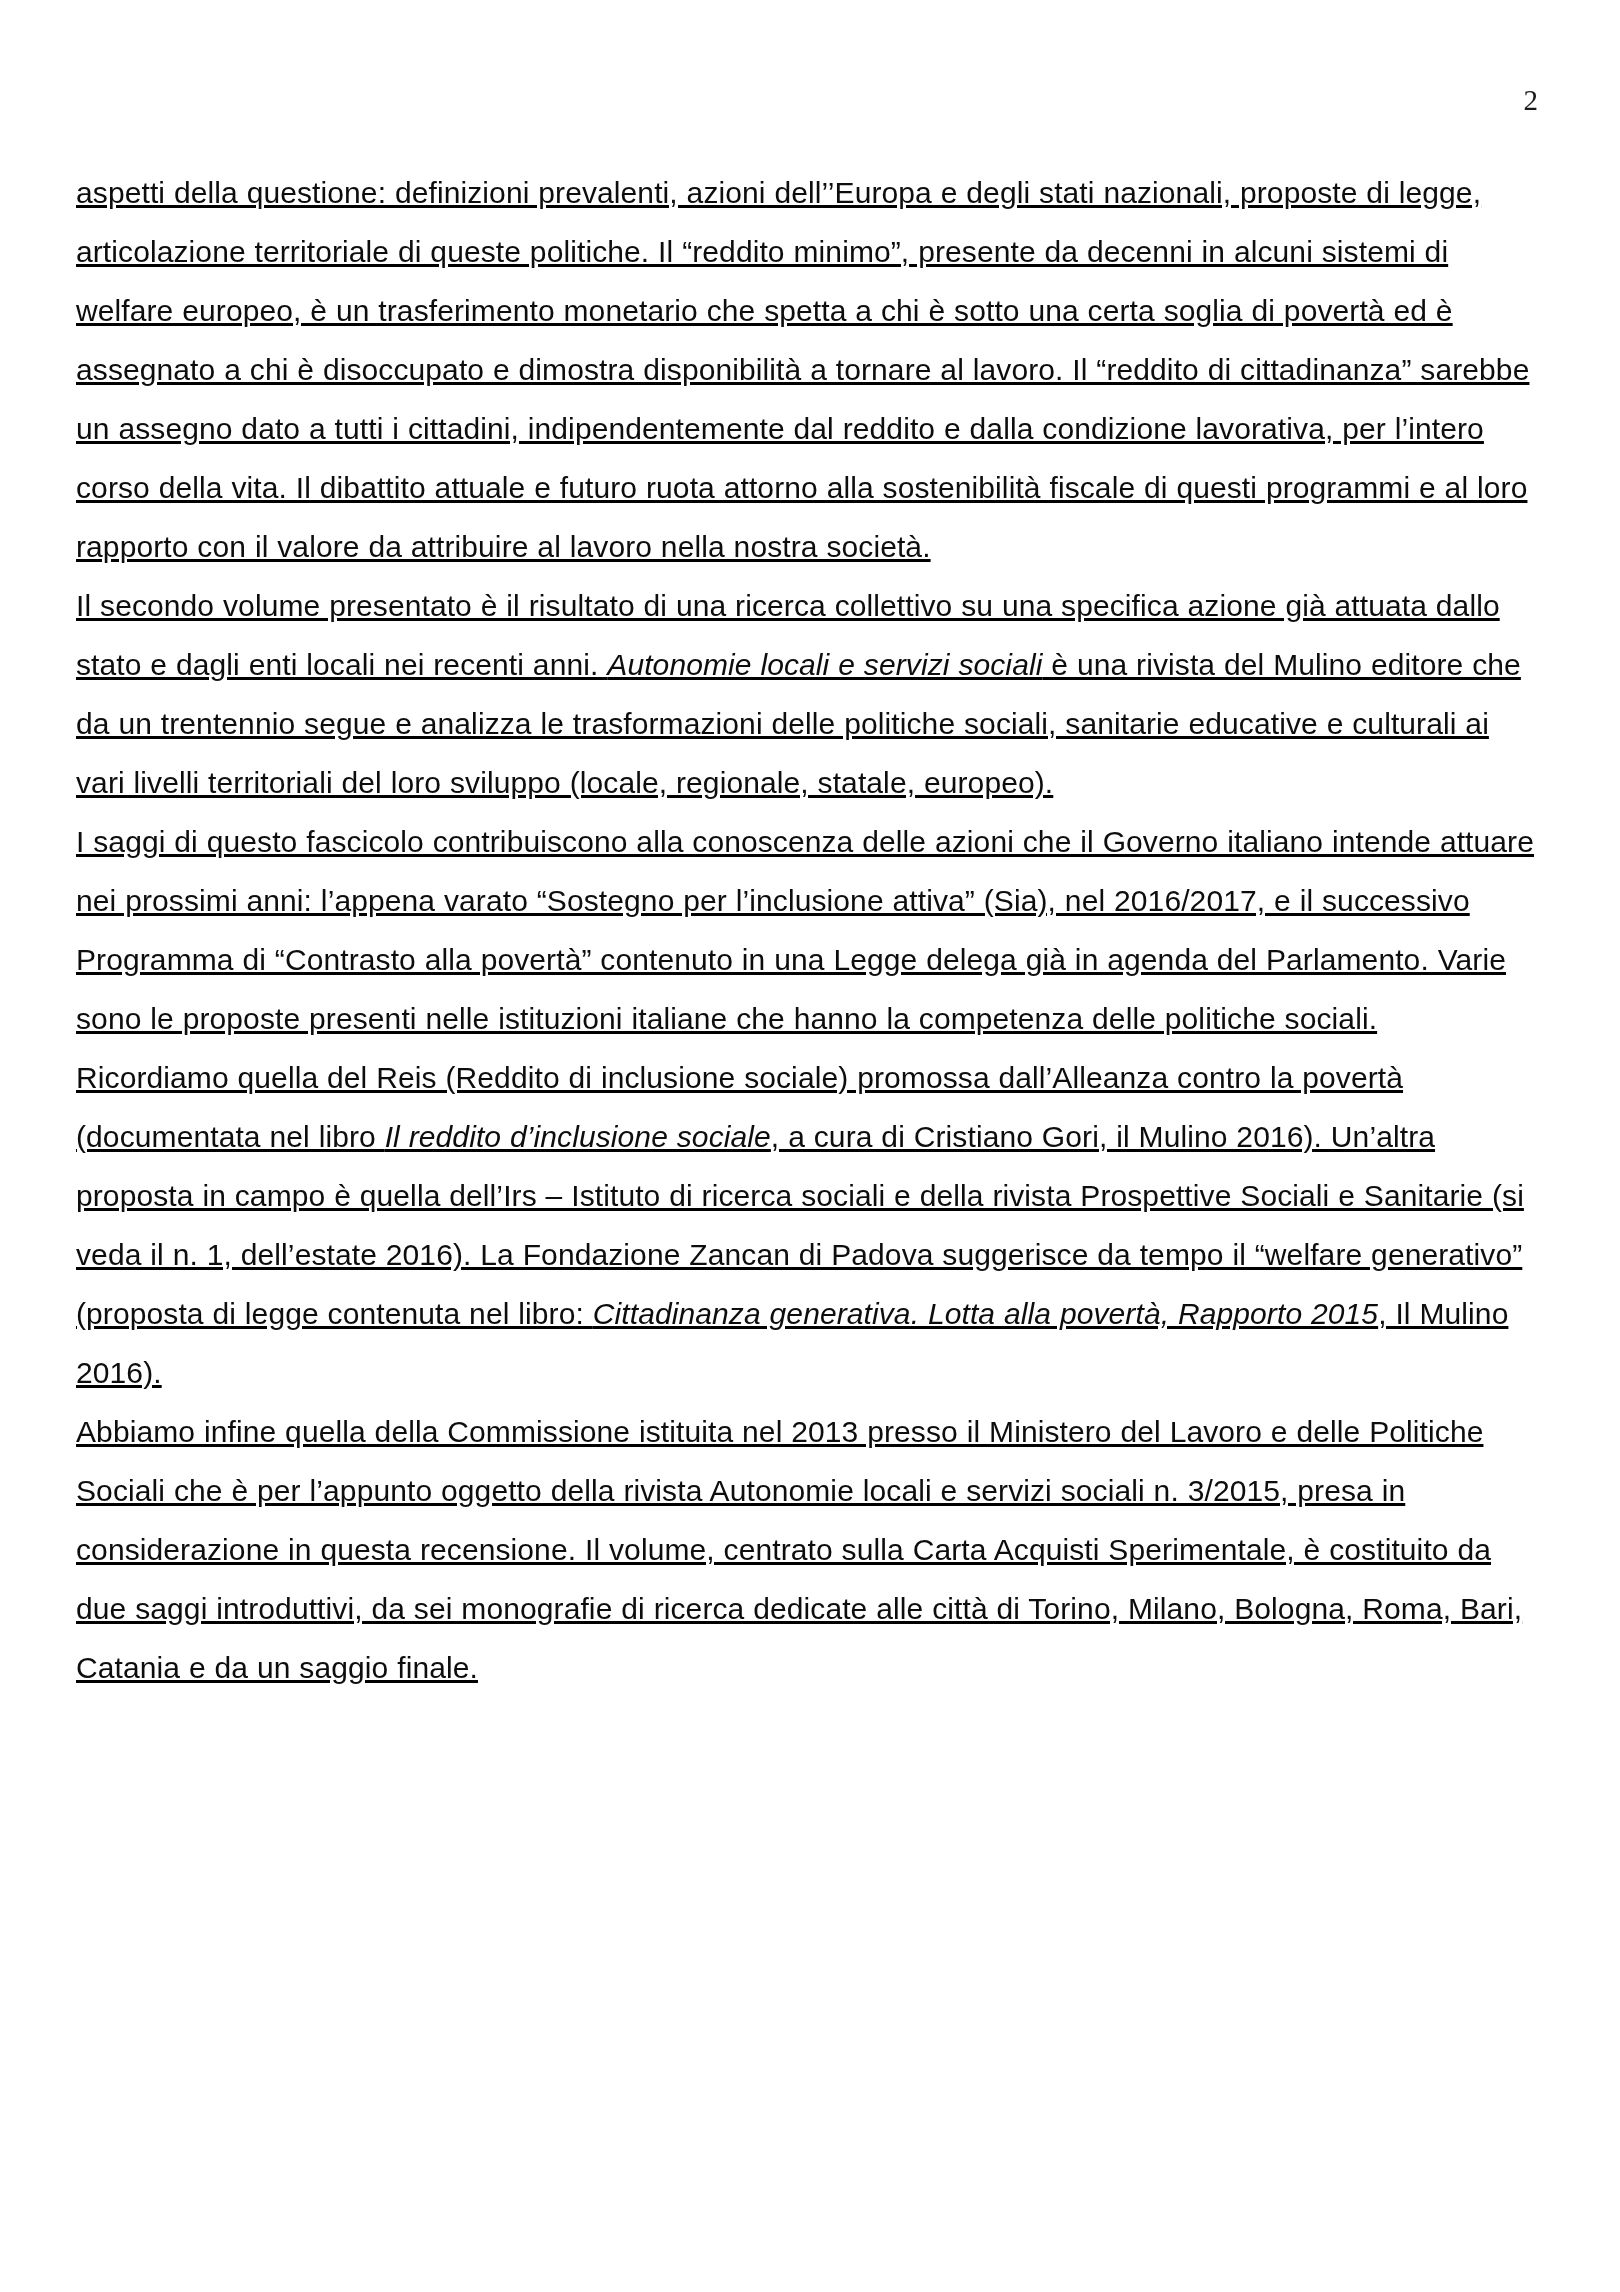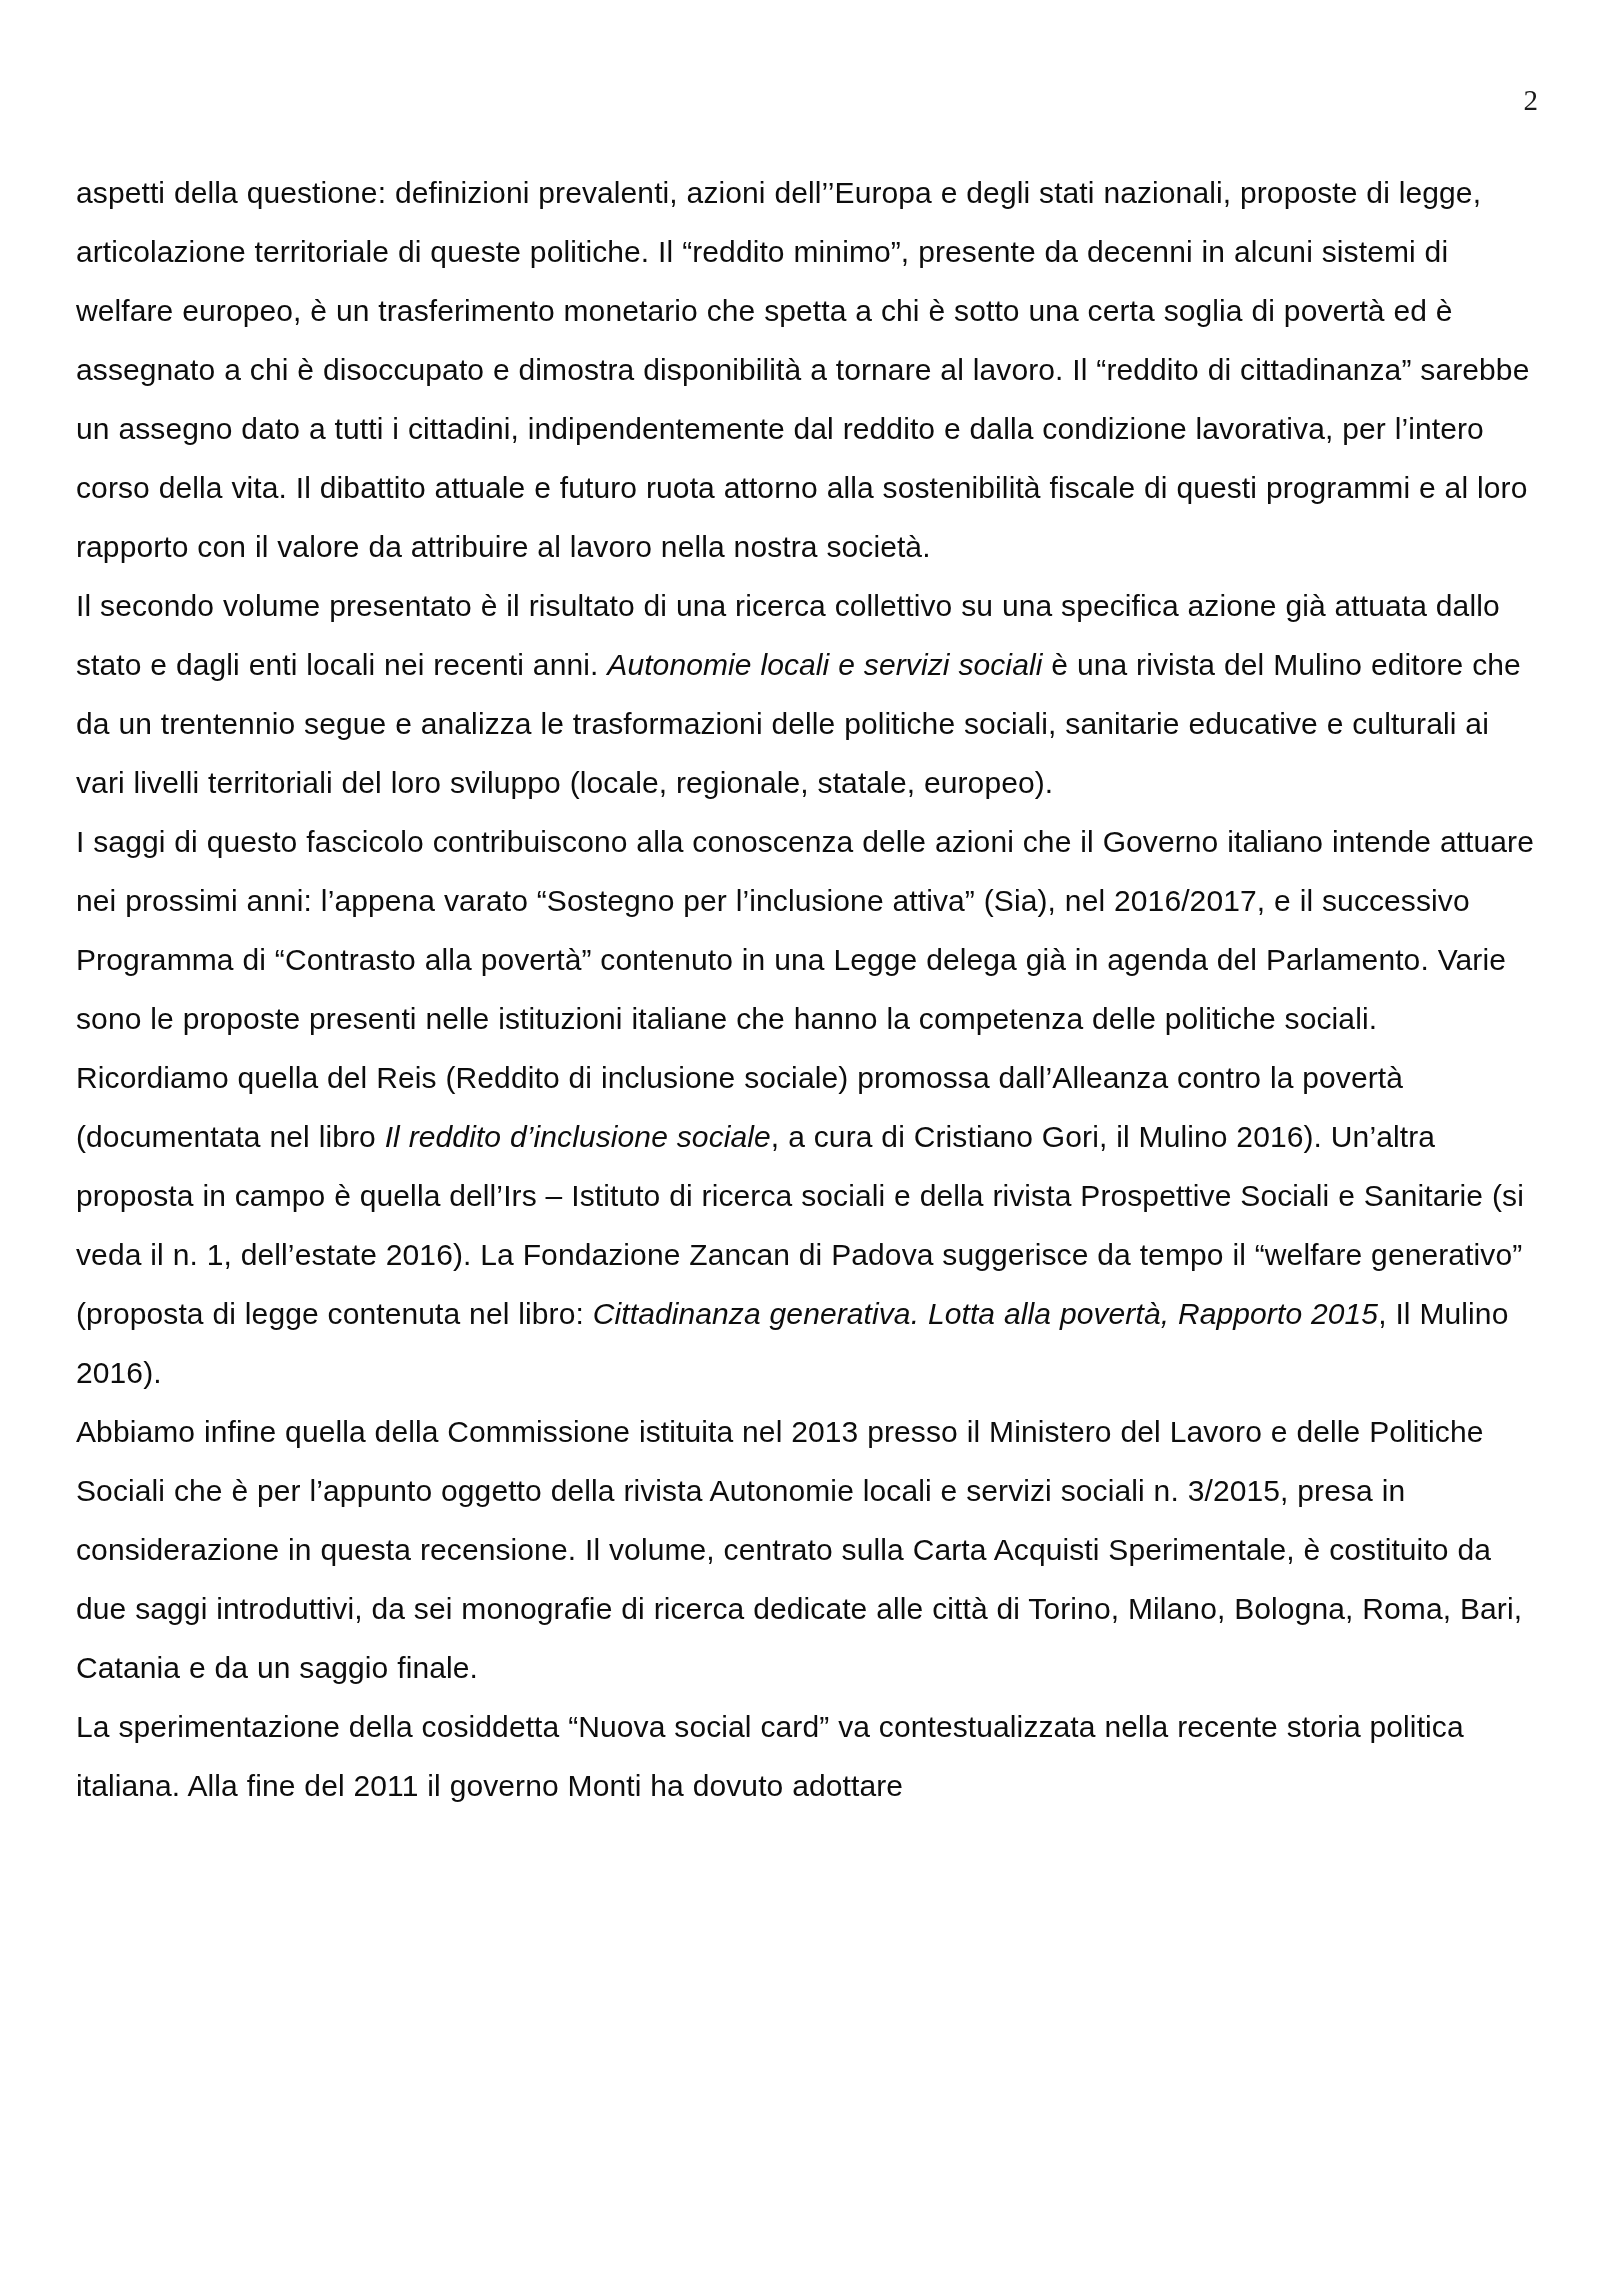--- a/index.html
+++ b/index.html
@@ -27,20 +27,21 @@
     font-family: "Liberation Serif", serif;
     font-size: 29px;
     line-height: 1;
     color: #1a1a1a;
   }
   .body-block {
     position: absolute;
     left: 76px;
     top: 163px;
     width: 1462px;
+    text-decoration: underline;
   }
   p.para {
     margin: 0;
     padding: 0;
     font-size: 30px;
     line-height: 59px;
     letter-spacing: 0.1px;
     word-spacing: 0.4px;
     color: #0d0d0d;
     text-align: left;
@@ -60,18 +61,17 @@
 
   <div class="page-number">2</div>
 
   <div class="body-block">
     <div id="paragraph-host">
         <p class="para"><span>aspetti della questione: definizioni prevalenti, azioni dell’’Europa e degli stati nazionali, proposte di legge, articolazione territoriale di queste politiche. Il “reddito minimo”, presente da decenni in alcuni sistemi di welfare europeo, è un trasferimento monetario che spetta a chi è sotto una certa soglia di povertà ed è assegnato a chi è disoccupato e dimostra disponibilità a tornare al lavoro. Il “reddito di cittadinanza” sarebbe un assegno dato a tutti i cittadini, indipendentemente dal reddito e dalla condizione lavorativa, per l’intero corso della vita. Il dibattito attuale e futuro ruota attorno alla sostenibilità fiscale di questi programmi e al loro rapporto con il valore da attribuire al lavoro nella nostra società.</span></p>
         <p class="para"><span>Il secondo volume presentato è il risultato di una ricerca collettivo su una specifica azione già attuata dallo stato e dagli enti locali nei recenti anni. </span><span class="it">Autonomie locali e servizi sociali</span><span> è una rivista del Mulino editore che da un trentennio segue e analizza le trasformazioni delle politiche sociali, sanitarie educative e culturali ai vari livelli territoriali del loro sviluppo (locale, regionale, statale, europeo).</span></p>
         <p class="para"><span>I saggi di questo fascicolo contribuiscono alla conoscenza delle azioni che il Governo italiano intende attuare nei prossimi anni: l’appena varato “Sostegno per l’inclusione attiva” (Sia), nel 2016/2017, e il successivo Programma di “Contrasto alla povertà” contenuto in una Legge delega già in agenda del Parlamento. Varie sono le proposte presenti nelle istituzioni italiane che hanno la competenza delle politiche sociali.</span></p>
         <p class="para"><span>Ricordiamo quella del Reis (Reddito di inclusione sociale) promossa dall’Alleanza contro la povertà (documentata nel libro </span><span class="it">Il reddito d’inclusione sociale</span><span>, a cura di Cristiano Gori, il Mulino 2016). Un’altra proposta in campo è quella dell’Irs – Istituto di ricerca sociali e della rivista Prospettive Sociali e Sanitarie (si veda il n. 1, dell’estate 2016). La Fondazione Zancan di Padova suggerisce da tempo il “welfare generativo” (proposta di legge contenuta nel libro: </span><span class="it">Cittadinanza generativa. Lotta alla povertà, Rapporto 2015</span><span>, Il Mulino 2016).</span></p>
         <p class="para"><span>Abbiamo infine quella della Commissione istituita nel 2013 presso il Ministero del Lavoro e delle Politiche Sociali che è per l’appunto oggetto della rivista Autonomie locali e servizi sociali n. 3/2015, presa in considerazione in questa recensione. Il volume, centrato sulla Carta Acquisti Sperimentale, è costituito da due saggi introduttivi, da sei monografie di ricerca dedicate alle città di Torino, Milano, Bologna, Roma, Bari, Catania e da un saggio finale.</span></p>
-        <p class="para"><span>La sperimentazione della cosiddetta “Nuova social card” va contestualizzata nella recente storia politica italiana. Alla fine del 2011 il governo Monti ha dovuto adottare</span></p>
       </div>
   </div>
 
 </div>
 
 
 </body></html>

